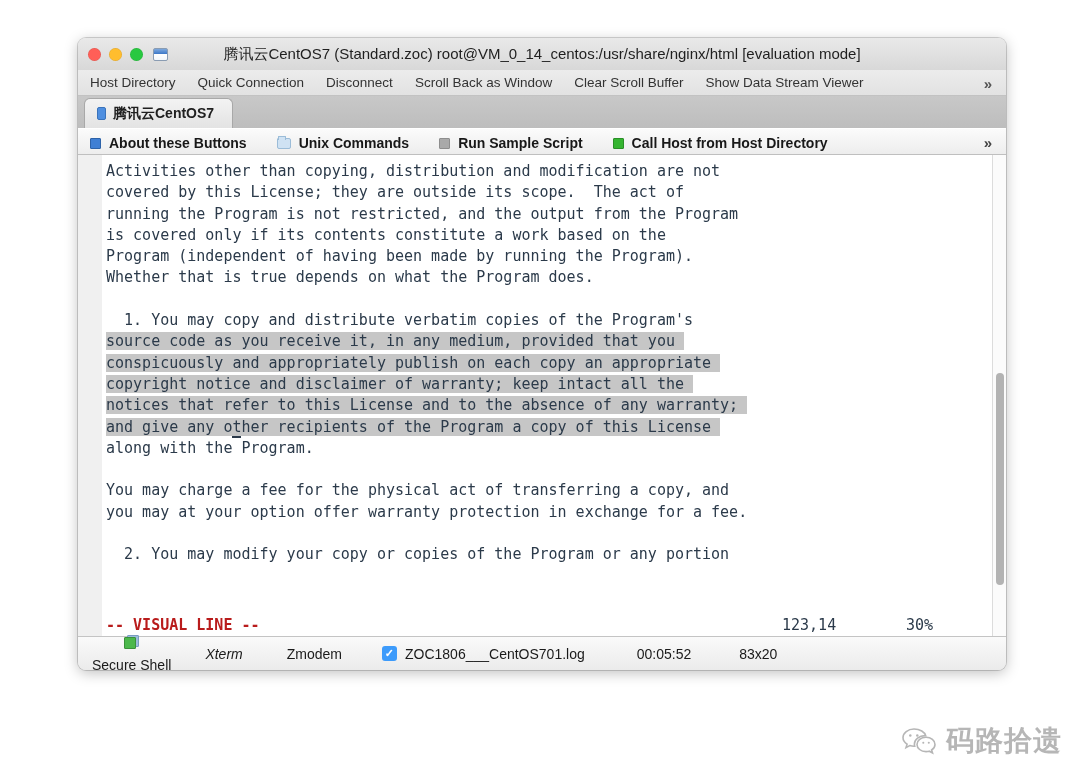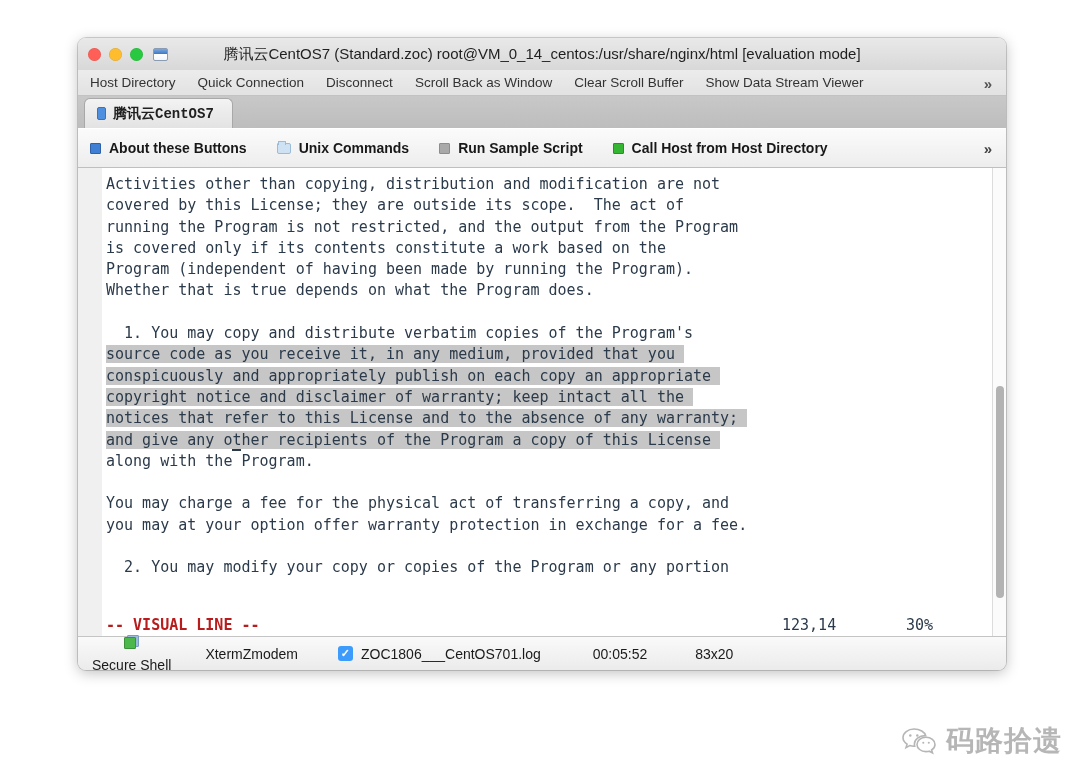--- a/index.html
+++ b/index.html
@@ -92,21 +92,20 @@
   .menu-item { white-space: nowrap; cursor: default; }
 
   
   .tabrow {
     height: 32px;
     background: linear-gradient(to bottom, #c8c8c8 0%, #bdbdbd 100%);
     display: flex;
     align-items: flex-end;
     padding-left: 6px;
     flex: 0 0 auto;
-    font-family: Liberation Mono, monospace;
   }
   .tab {
     height: 30px;
     background: linear-gradient(to bottom, #f3f3f3 0%, #e3e3e3 100%);
     border: 1px solid #a8a8a8;
     border-bottom: none;
     border-radius: 6px 6px 0 0;
     display: flex;
     align-items: center;
     gap: 7px;
@@ -117,26 +116,26 @@
   }
   .tab-icon {
     width: 9px; height: 13px;
     background: #4f8fe0;
     border-radius: 2px;
     border: 0.5px solid #3a73bb;
   }
 
   
   .buttonbar {
-    height: 40px;
+    height: 27px;
     background: linear-gradient(to bottom, #fbfbfb 0%, #ededed 100%);
     border-top: 1px solid #ffffff;
     border-bottom: 1px solid #bfbfbf;
     display: flex;
-    align-items: center;
+    align-items: flex-end;
     padding: 3px 12px;
     gap: 30px;
     font-size: 14px;
     color: #181818;
     flex: 0 0 auto;
     position: relative;
   }
   .btn { display: flex; align-items: center; gap: 8px; white-space: nowrap; font-weight: bold; }
   .sq { width: 11px; height: 11px; border-radius: 1px; flex: 0 0 auto; }
   .sq.blue  { background: #3f7fd4; border: 0.5px solid #2d62a8; }
@@ -341,21 +340,21 @@
     <div class="term-scrollbar">
       <div class="term-thumb"></div>
     </div>
   </div>
 
   <div class="statusbar">
     <div class="sb-item" style="margin-right:34px;flex-direction:column;">
       <span class="shell-icon"></span>
       <span>Secure Shell</span>
     </div>
-    <div class="sb-item" style="">Xterm</div>
+    <div class="sb-item" style="margin-right:44px;font-style:italic;">Xterm</div>
     <div class="sb-item" style="margin-right:40px;">Zmodem</div>
     <div class="sb-item" style="margin-right:52px;">
       <span class="checkbox">✓</span>
       <span>ZOC1806___CentOS701.log</span>
     </div>
     <div class="sb-item" style="margin-right:48px;">00:05:52</div>
     <div class="sb-item">83x20</div>
   </div>
 
 </div>

